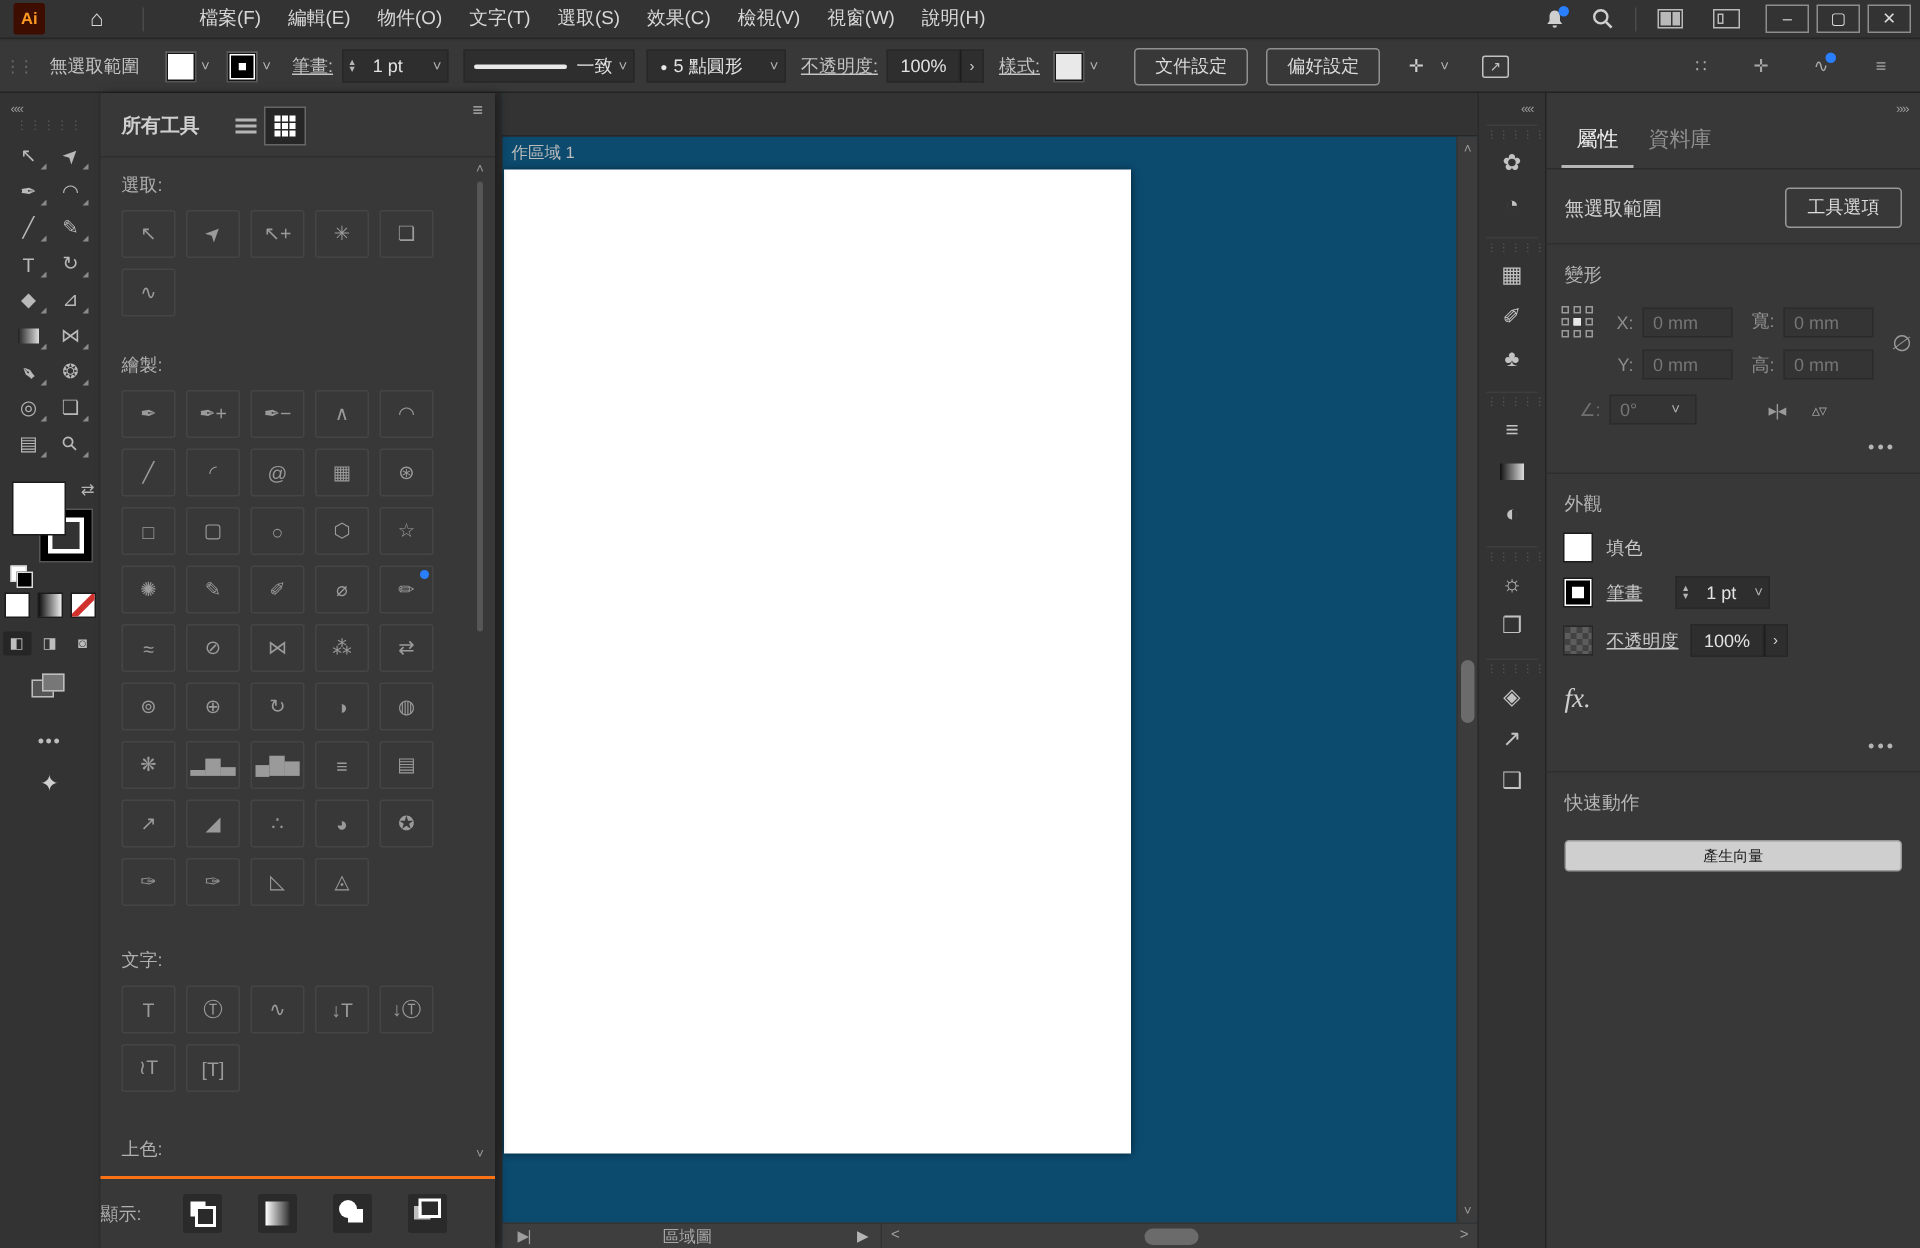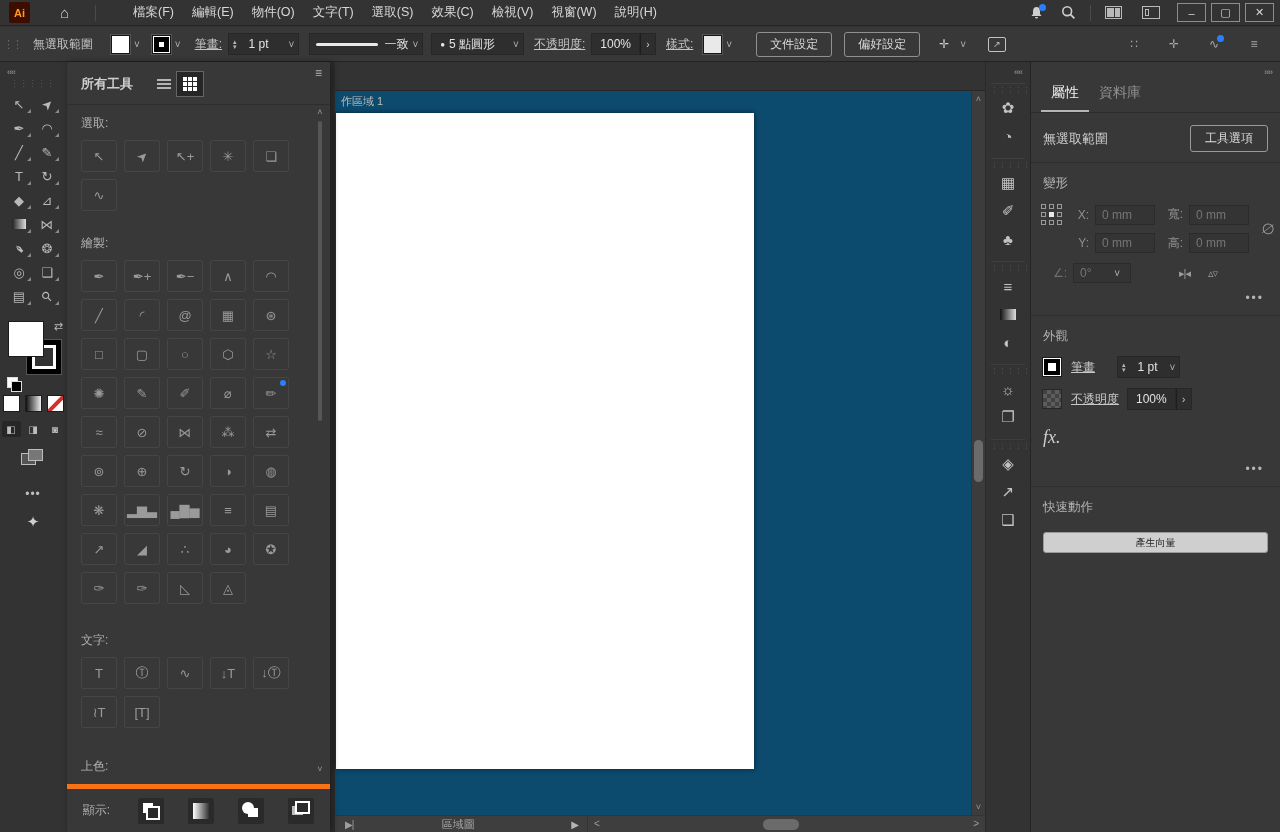--- a/index.html
+++ b/index.html
@@ -107,21 +107,21 @@
   .sec-label { color:#b0b0b0; margin:10px 0 8px; }
   .tool-grid { display:grid; grid-template-columns:repeat(5,36px); gap:7px; }
   .tool-btn { position:relative; width:36px; height:32px; border:1px solid #454545; border-radius:2px;
     display:flex; align-items:center; justify-content:center; color:#9a9a9a; }
   .tool-btn .glyph { font-size:13px; white-space:nowrap; }
   .tool-btn .badge-dot { top:2px; right:2px; width:6px; height:6px; }
   #draw-scrollbar { position:absolute; right:5px; top:2px; bottom:4px; width:10px; }
   #draw-scrollbar .sb-up { position:absolute; top:0; left:0; right:0; text-align:center; color:#9a9a9a; font-size:9px; }
   #draw-scrollbar .sb-down { position:absolute; bottom:0; left:0; right:0; text-align:center; color:#9a9a9a; font-size:9px; }
   #draw-scrollbar .sb-thumb { position:absolute; top:14px; height:300px; left:3px; width:4px; background:#565656; border-radius:2px; }
-  #show-row { border-top:5px solid #f97316; height:48px; display:flex; align-items:center; justify-content:center; gap:24px; }
+  #show-row { border-top:2px solid #f97316; height:48px; display:flex; align-items:center; gap:24px; }
   #show-label { color:#b0b0b0; margin-right:4px; }
   .show-btn { width:26px; height:26px; background:#2a2a2a; border-radius:2px; position:relative; }
   .sb-fs1 { position:absolute; left:5px; top:5px; width:10px; height:10px; background:#fff; }
   .sb-fs2 { position:absolute; left:10px; top:10px; width:10px; height:10px; background:#2a2a2a; outline:2px solid #fff; }
   .sb-grad { position:absolute; inset:5px; background:linear-gradient(90deg,#fff,#333); }
   .sb-shape-c { position:absolute; left:4px; top:4px; width:12px; height:12px; border-radius:50%; background:#fff; }
   .sb-shape-s { position:absolute; left:10px; top:10px; width:10px; height:9px; background:#fff; }
   .sb-sm1 { position:absolute; left:4px; top:8px; width:11px; height:9px; background:#bdbdbd; }
   .sb-sm2 { position:absolute; left:9px; top:5px; width:11px; height:9px; outline:2px solid #fff; background:#2a2a2a; }
 
@@ -759,20 +759,24 @@
       <span data-name="angle-value">0°</span>
       <span class="chev" data-name="chevron-down-icon">˅</span>
     </span>
     <span id="flip-icons" data-name="flip-icons">
       <span data-name="flip-horizontal-icon">▸|◂</span>
       <span data-name="flip-vertical-icon">▵▿</span>
     </span>
   </div>
   <div class="more-dots" data-name="transform-more-options">•••</div>
   <div class="psec-label" data-name="appearance-section-title">外觀</div>
+  <div class="appr-row" data-name="fill-row">
+    <span class="appr-swatch" id="ap-fill" data-name="fill-swatch"></span>
+    <span class="appr-label" data-name="fill-label">填色</span>
+  </div>
   <div class="appr-row" data-name="stroke-row">
     <span class="appr-swatch" id="ap-stroke" data-name="stroke-swatch"></span>
     <span class="appr-label link" data-name="stroke-link">筆畫</span>
     <span class="appr-ctrl" data-name="stroke-weight-control" style="margin-left:22px">
       <span class="well" data-name="stroke-weight-field">
         <span class="stepper" data-name="stepper-icons">
             <span>▴</span>
             <span>▾</span>
           </span>
         <span class="field-txt" data-name="stroke-weight-value" style="min-width:30px">1 pt</span>

